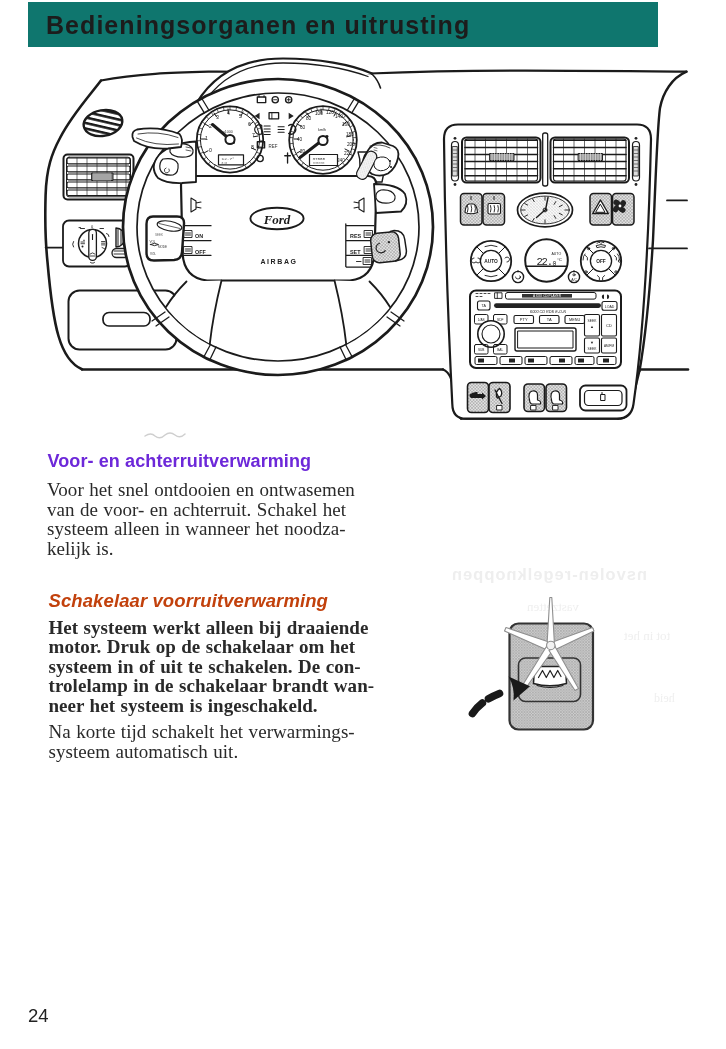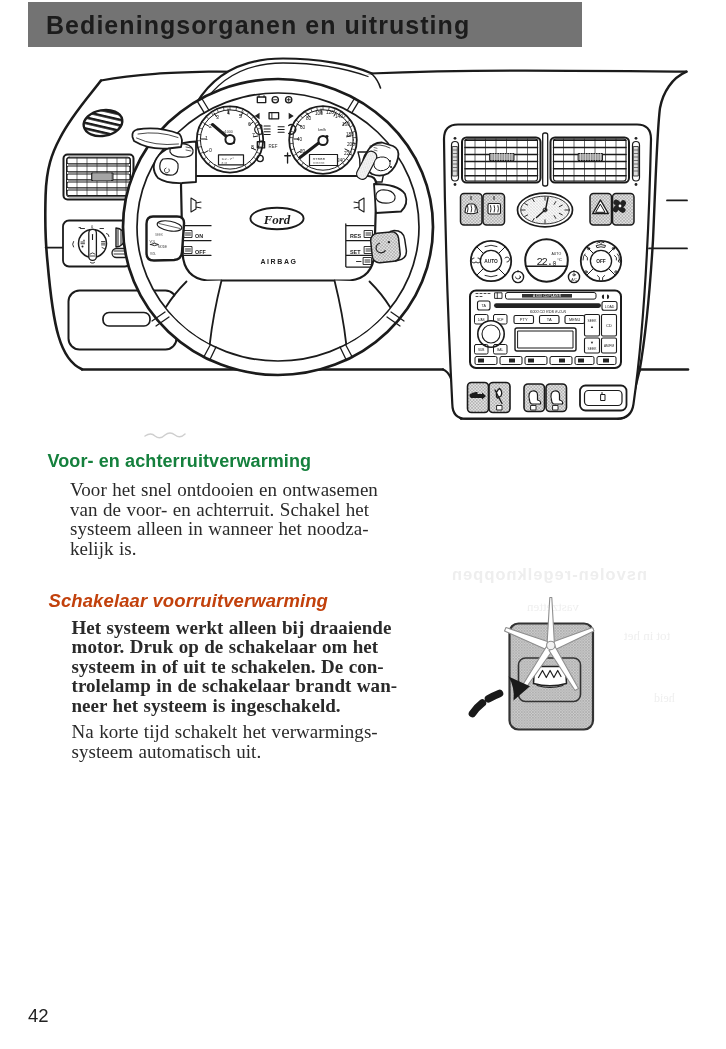--- a/index.html
+++ b/index.html
@@ -1,43 +1,43 @@
 <!DOCTYPE html>
 <html><head>
 <meta charset="utf-8">
 <style>
   html,body{margin:0;padding:0;background:#fff;}
   body{width:726px;height:1049px;position:relative;overflow:hidden;
        font-family:"Liberation Sans", sans-serif;}
-  .hdr{position:absolute;left:28px;top:2px;width:554px;height:45px;background:#737373;}
+  .hdr{position:absolute;left:28px;top:2px;width:630px;height:45px;background:#0f766e;}
   .hdr span{position:absolute;left:18px;top:8.5px;font-size:25px;font-weight:bold;color:#1c1c1c;letter-spacing:1.05px;}
-  .h1{position:absolute;left:47.5px;top:450.5px;font-size:18px;font-weight:bold;color:#15803d;letter-spacing:0.1px;}
+  .h1{position:absolute;left:47.5px;top:450.5px;font-size:18px;font-weight:bold;color:#6d28d9;letter-spacing:0.1px;}
   .h2{position:absolute;left:48.5px;top:590px;font-size:18.5px;font-weight:bold;font-style:italic;color:#c2410c;letter-spacing:0.1px;}
-  .body{font-family:"Liberation Serif", serif;font-size:19px;color:#2a2a2a;line-height:19.6px;letter-spacing:0.05px;word-spacing:0.6px;margin-left:23px;}
+  .body{font-family:"Liberation Serif", serif;font-size:19px;color:#2a2a2a;line-height:19.6px;letter-spacing:0.05px;word-spacing:0.6px;}
   .p1{position:absolute;left:47px;top:480px;width:330px;}
   .p2{position:absolute;left:48.5px;top:617.5px;width:330px;font-weight:bold;}
   .p3{position:absolute;left:48.5px;top:722px;width:340px;}
   .pageno{position:absolute;left:28px;top:1005px;font-size:18.5px;color:#222;}
   .ghost{position:absolute;color:#efefef;transform:scaleX(-1);filter:blur(0.4px);white-space:nowrap;}
   svg{position:absolute;left:0;top:0;filter:blur(0.28px);}
 </style>
 </head>
 <body>
 <div class="hdr">
     <span>Bedieningsorganen en uitrusting</span>
   </div>
 
 <div class="h1">Voor- en achterruitverwarming</div>
 <div class="p1 body">Voor het snel ontdooien en ontwasemen<br>van de voor- en achterruit. Schakel het<br>systeem alleen in wanneer het noodza-<br>kelijk is.</div>
 
 <div class="h2">Schakelaar voorruitverwarming</div>
 <div class="p2 body">Het systeem werkt alleen bij draaiende<br>motor. Druk op de schakelaar om het<br>systeem in of uit te schakelen. De con-<br>trolelamp in de schakelaar brandt wan-<br>neer het systeem is ingeschakeld.</div>
 <div class="p3 body">Na korte tijd schakelt het verwarmings-<br>systeem automatisch uit.</div>
 
-<div class="pageno">42</div>
+<div class="pageno">24</div>
 
 <div class="ghost" style="left:451px;top:565px;font-size:16.5px;font-weight:bold;color:#eeeeee;letter-spacing:1px;">nsvolen-regelknoppen</div>
 <div class="ghost" style="left:527px;top:599px;font-size:13px;font-family:'Liberation Serif',serif;">vastzetten</div>
 <div class="ghost" style="left:624px;top:628px;font-size:13px;font-family:'Liberation Serif',serif;">tot in het</div>
 <div class="ghost" style="left:654px;top:691px;font-size:12px;font-family:'Liberation Serif',serif;">heid</div>
 
 <svg width="726" height="1049" viewBox="0 0 726 1049">
 <defs>
   <pattern id="xh" width="3.2" height="3.2" patternUnits="userSpaceOnUse">
     <rect width="3.2" height="3.2" fill="#e3e3e3"></rect>

